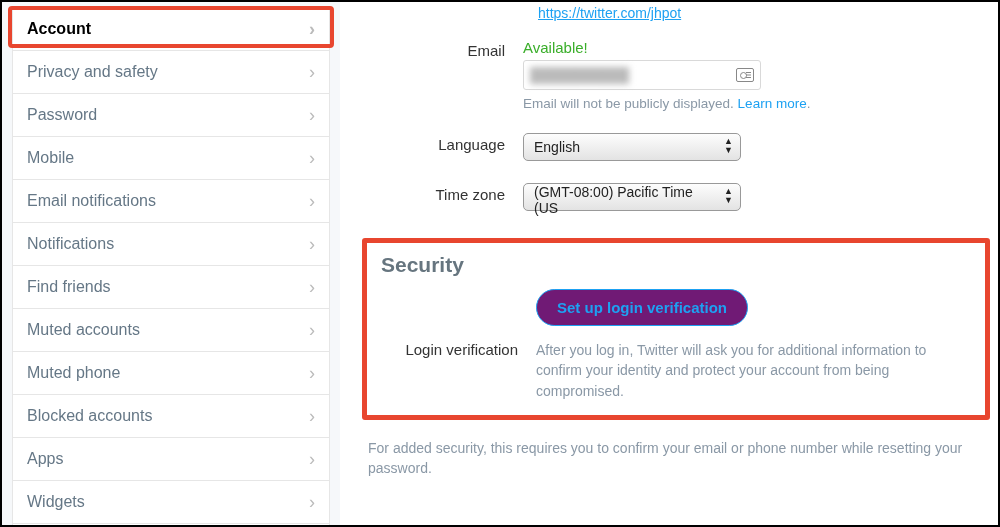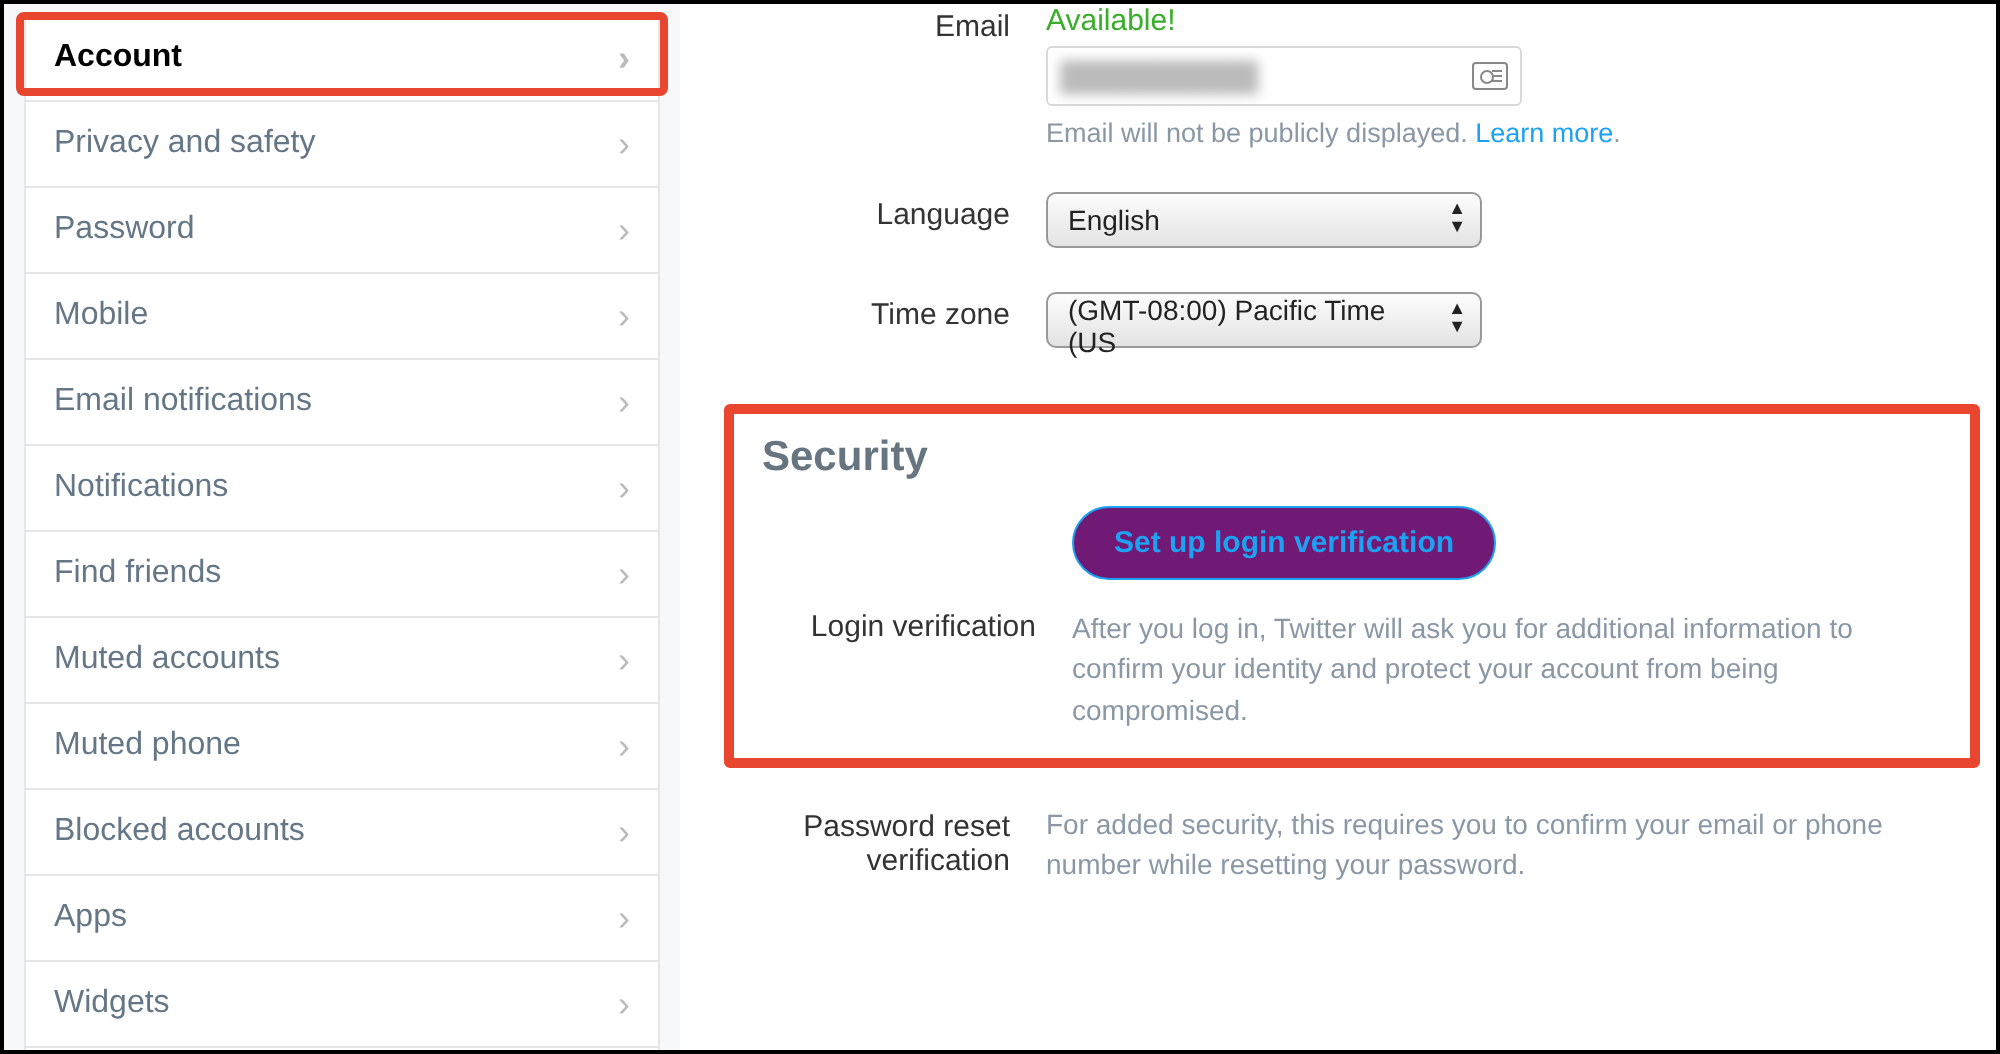--- a/index.html
+++ b/index.html
@@ -239,20 +239,23 @@
         
         
       </div>
     </div>
   </div>
 
   <div class="hl-account"></div>
 
   <div class="main">
 
+    <div style="margin-left:170px; margin-bottom:18px; margin-top:2px;">
+      <a href="#" class="url-link">https://twitter.com/jhpot</a>
+    </div>
 
     <div class="form-row">
       <div class="row-label">Email</div>
       <div class="row-content">
         <div class="available">Available!</div>
         <div class="email-box">
           <span class="email-blur">███████████</span>
           <span class="contact-icon"></span>
         </div>
         <div class="helper-text">
@@ -286,22 +289,19 @@
       <div class="form-row" style="margin-bottom:0;align-items:center;">
         <div class="row-label" style="padding-top:10px;">Login verification</div>
         <div class="row-content">
           <button class="pill-btn">Set up login verification</button>
           <div class="desc">After you log in, Twitter will ask you for additional information to confirm your identity and protect your account from being compromised.</div>
         </div>
       </div>
     </div>
 
     <div class="form-row">
-      <div class="row-label">
-        <span>Password reset</span><br><span>verification</span>
-      </div>
       <div class="row-content">
         <div class="desc" style="margin-top:0;">For added security, this requires you to confirm your email or phone number while resetting your password.</div>
       </div>
     </div>
 
   </div>
 </div>
 
 </body></html>

